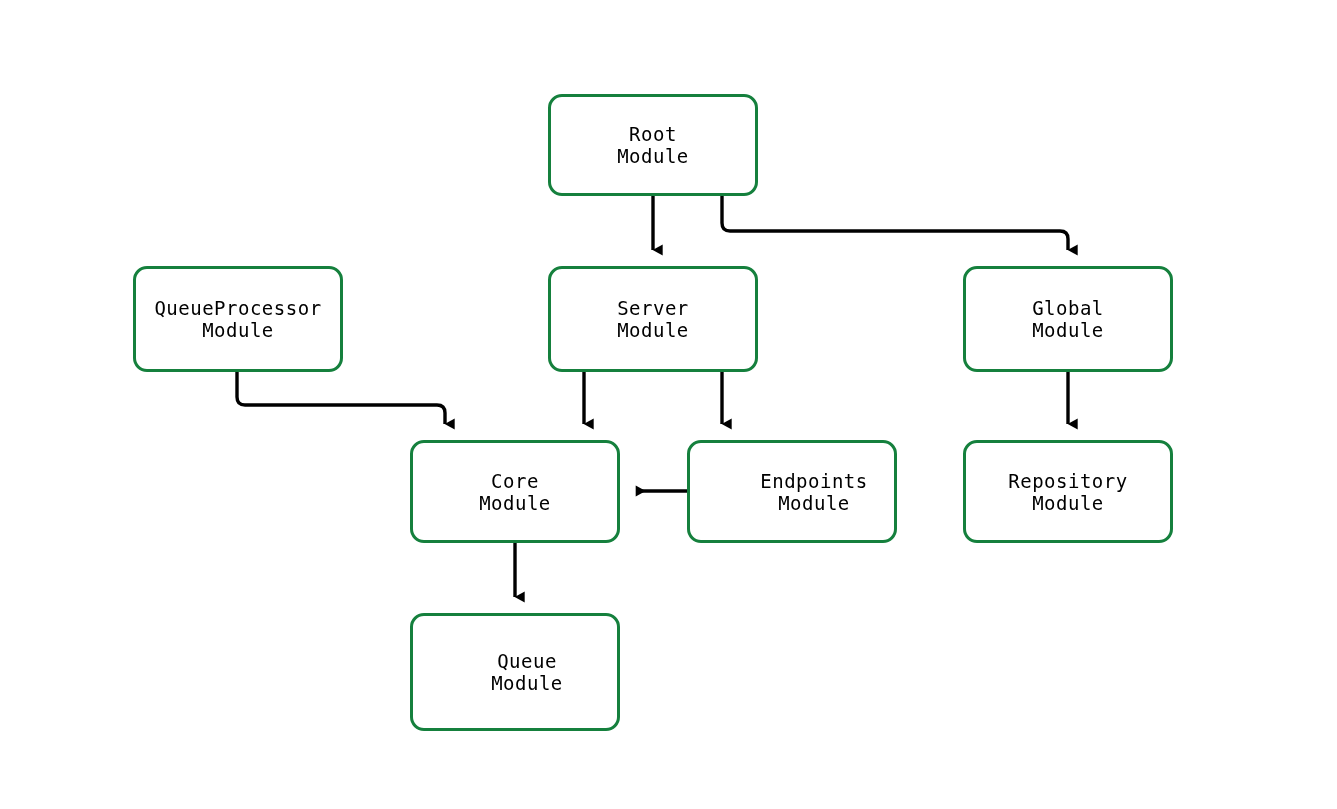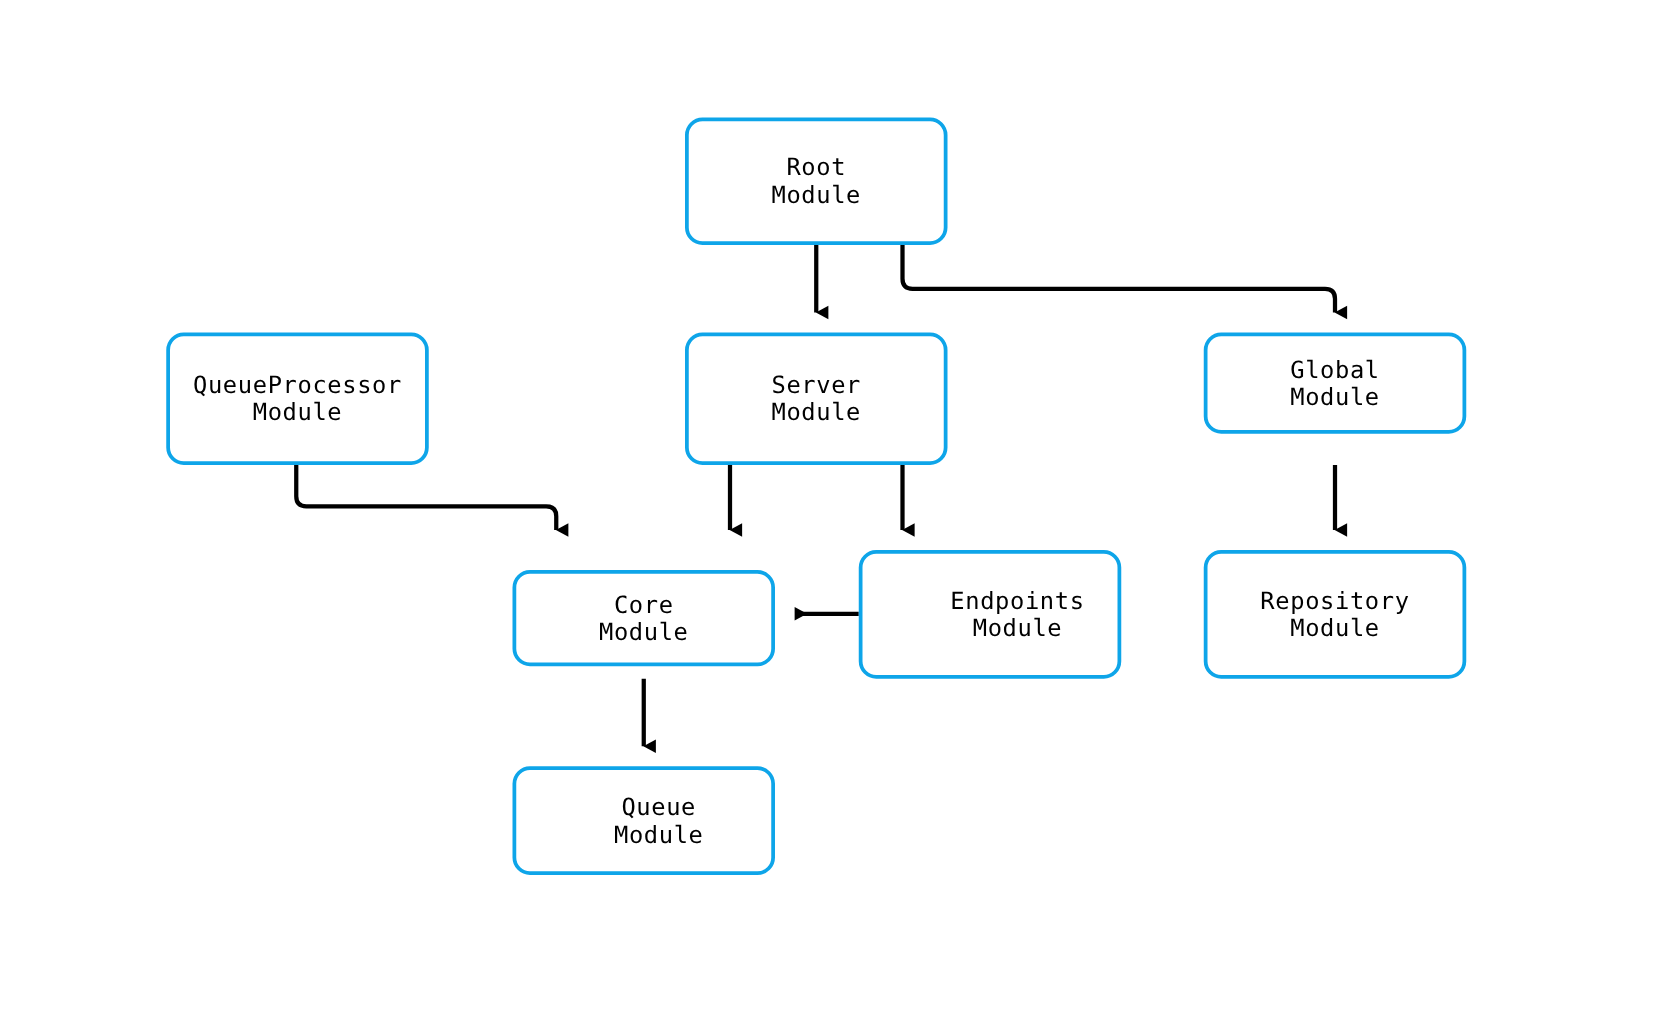--- a/index.html
+++ b/index.html
@@ -19,21 +19,21 @@
     position: absolute;
     left: 0;
     top: 0;
     width: 1337px;
     height: 809px;
   }
   .node {
     position: absolute;
     box-sizing: border-box;
     background: #ffffff;
-    border: 3px solid #0ea5e9;
+    border: 3px solid #15803d;
     border-radius: 14px;
     display: flex;
     flex-direction: column;
     align-items: center;
     justify-content: center;
     z-index: 2;
   }
   .node-line {
     font-family: "DejaVu Sans Mono", "Liberation Mono", monospace;
     font-size: 19px;
@@ -86,38 +86,38 @@
   <div class="node" style="left:133px; top:266px; width:210px; height:106px;">
     <span class="node-line">QueueProcessor</span>
     <span class="node-line">Module</span>
   </div>
 
   <div class="node" style="left:548px; top:266px; width:210px; height:106px;">
     <span class="node-line">Server</span>
     <span class="node-line">Module</span>
   </div>
 
-  <div class="node" style="left:963px; top:266px; width:210px; height:81px;">
+  <div class="node" style="left:963px; top:266px; width:210px; height:106px;">
     <span class="node-line">Global</span>
     <span class="node-line">Module</span>
   </div>
 
-  <div class="node" style="left:410px; top:440px; width:210px; height:77px;margin-top:16px;">
+  <div class="node" style="left:410px; top:440px; width:210px; height:103px;">
     <span class="node-line">Core</span>
     <span class="node-line">Module</span>
   </div>
 
   <div class="node" style="left:687px; top:440px; width:210px; height:103px;padding-left:44px;">
     <span class="node-line">Endpoints</span>
     <span class="node-line">Module</span>
   </div>
 
   <div class="node" style="left:963px; top:440px; width:210px; height:103px;justify-content:center;">
     <span class="node-line">Repository</span>
     <span class="node-line">Module</span>
   </div>
 
-  <div class="node" style="left:410px; top:613px; width:210px; height:87px;padding-left:24px;">
+  <div class="node" style="left:410px; top:613px; width:210px; height:118px;padding-left:24px;">
     <span class="node-line">Queue</span>
     <span class="node-line">Module</span>
   </div>
 
 </div>
 
 </body></html>

